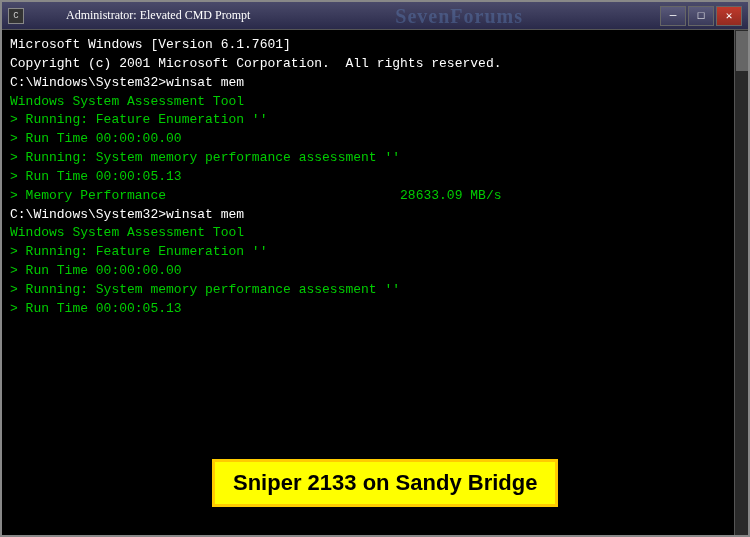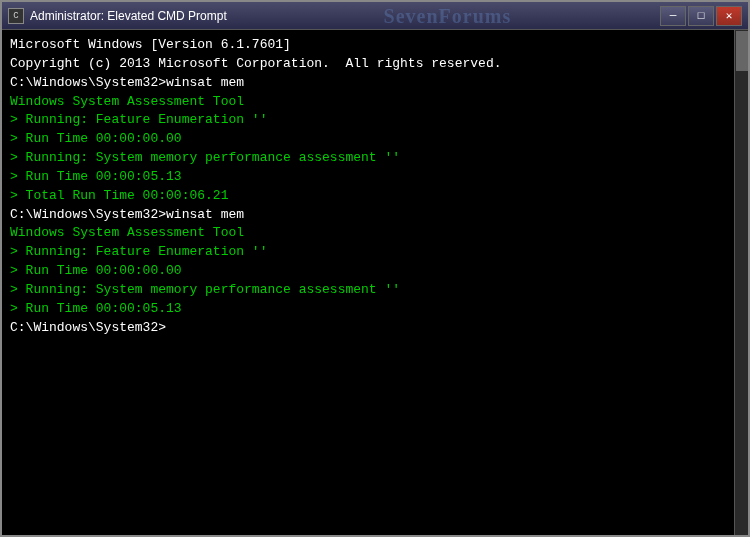--- a/index.html
+++ b/index.html
@@ -44,21 +44,22 @@
       display: flex;
       align-items: center;
       justify-content: center;
       font-size: 9px;
       color: #ccc;
     }
 
     .title-bar-text {
       color: #ffffff;
       font-size: 12px;
-      font-family: Liberation Sans, sans-serif;
+      font-family: Liberation Serif, serif;
+      margin-left: 36px;
     }
 
     .title-bar-watermark {
       color: rgba(100,140,200,0.4);
       font-size: 22px;
       font-family: Arial, sans-serif;
       font-weight: bold;
       letter-spacing: 2px;
       position: absolute;
       right: 80px;
@@ -156,36 +157,36 @@
     <div class="title-bar-buttons">
       <div class="tb-btn">─</div>
       <div class="tb-btn">□</div>
       <div class="tb-btn close-btn">✕</div>
     </div>
   </div>
 
   <div class="cmd-body">
     <div id="terminal-lines">
         <div class="cmd-line white">Microsoft Windows [Version 6.1.7601]</div>
-        <div class="cmd-line white">Copyright (c) 2013 Microsoft Corporation.  All rights reserved.</div>
+        <div class="cmd-line white">Copyright (c) 2001 Microsoft Corporation.  All rights reserved.</div>
         <div class="cmd-line white"></div>
         <div class="cmd-line white">C:\Windows\System32&gt;winsat mem</div>
         <div class="cmd-line green">Windows System Assessment Tool</div>
         <div class="cmd-line green">&gt; Running: Feature Enumeration ''</div>
         <div class="cmd-line green">&gt; Run Time 00:00:00.00</div>
         <div class="cmd-line green">&gt; Running: System memory performance assessment ''</div>
         <div class="cmd-line green">&gt; Run Time 00:00:05.13</div>
-        <div class="cmd-line green">&gt; Total Run Time 00:00:06.21</div>
+        <div class="cmd-line green">&gt; Memory Performance                              28633.09 MB/s</div>
         <div class="cmd-line white"></div>
         <div class="cmd-line white">C:\Windows\System32&gt;winsat mem</div>
         <div class="cmd-line green">Windows System Assessment Tool</div>
         <div class="cmd-line green">&gt; Running: Feature Enumeration ''</div>
         <div class="cmd-line green">&gt; Run Time 00:00:00.00</div>
         <div class="cmd-line green">&gt; Running: System memory performance assessment ''</div>
         <div class="cmd-line green">&gt; Run Time 00:00:05.13</div>
         <div class="cmd-line white"></div>
-        <div class="cmd-line white">C:\Windows\System32&gt;</div>
       </div>
+    <div class="sniper-label">Sniper 2133 on Sandy Bridge</div>
     <div class="scrollbar">
       <div class="scrollbar-thumb"></div>
     </div>
   </div>
 </div>
 
 </body></html>

